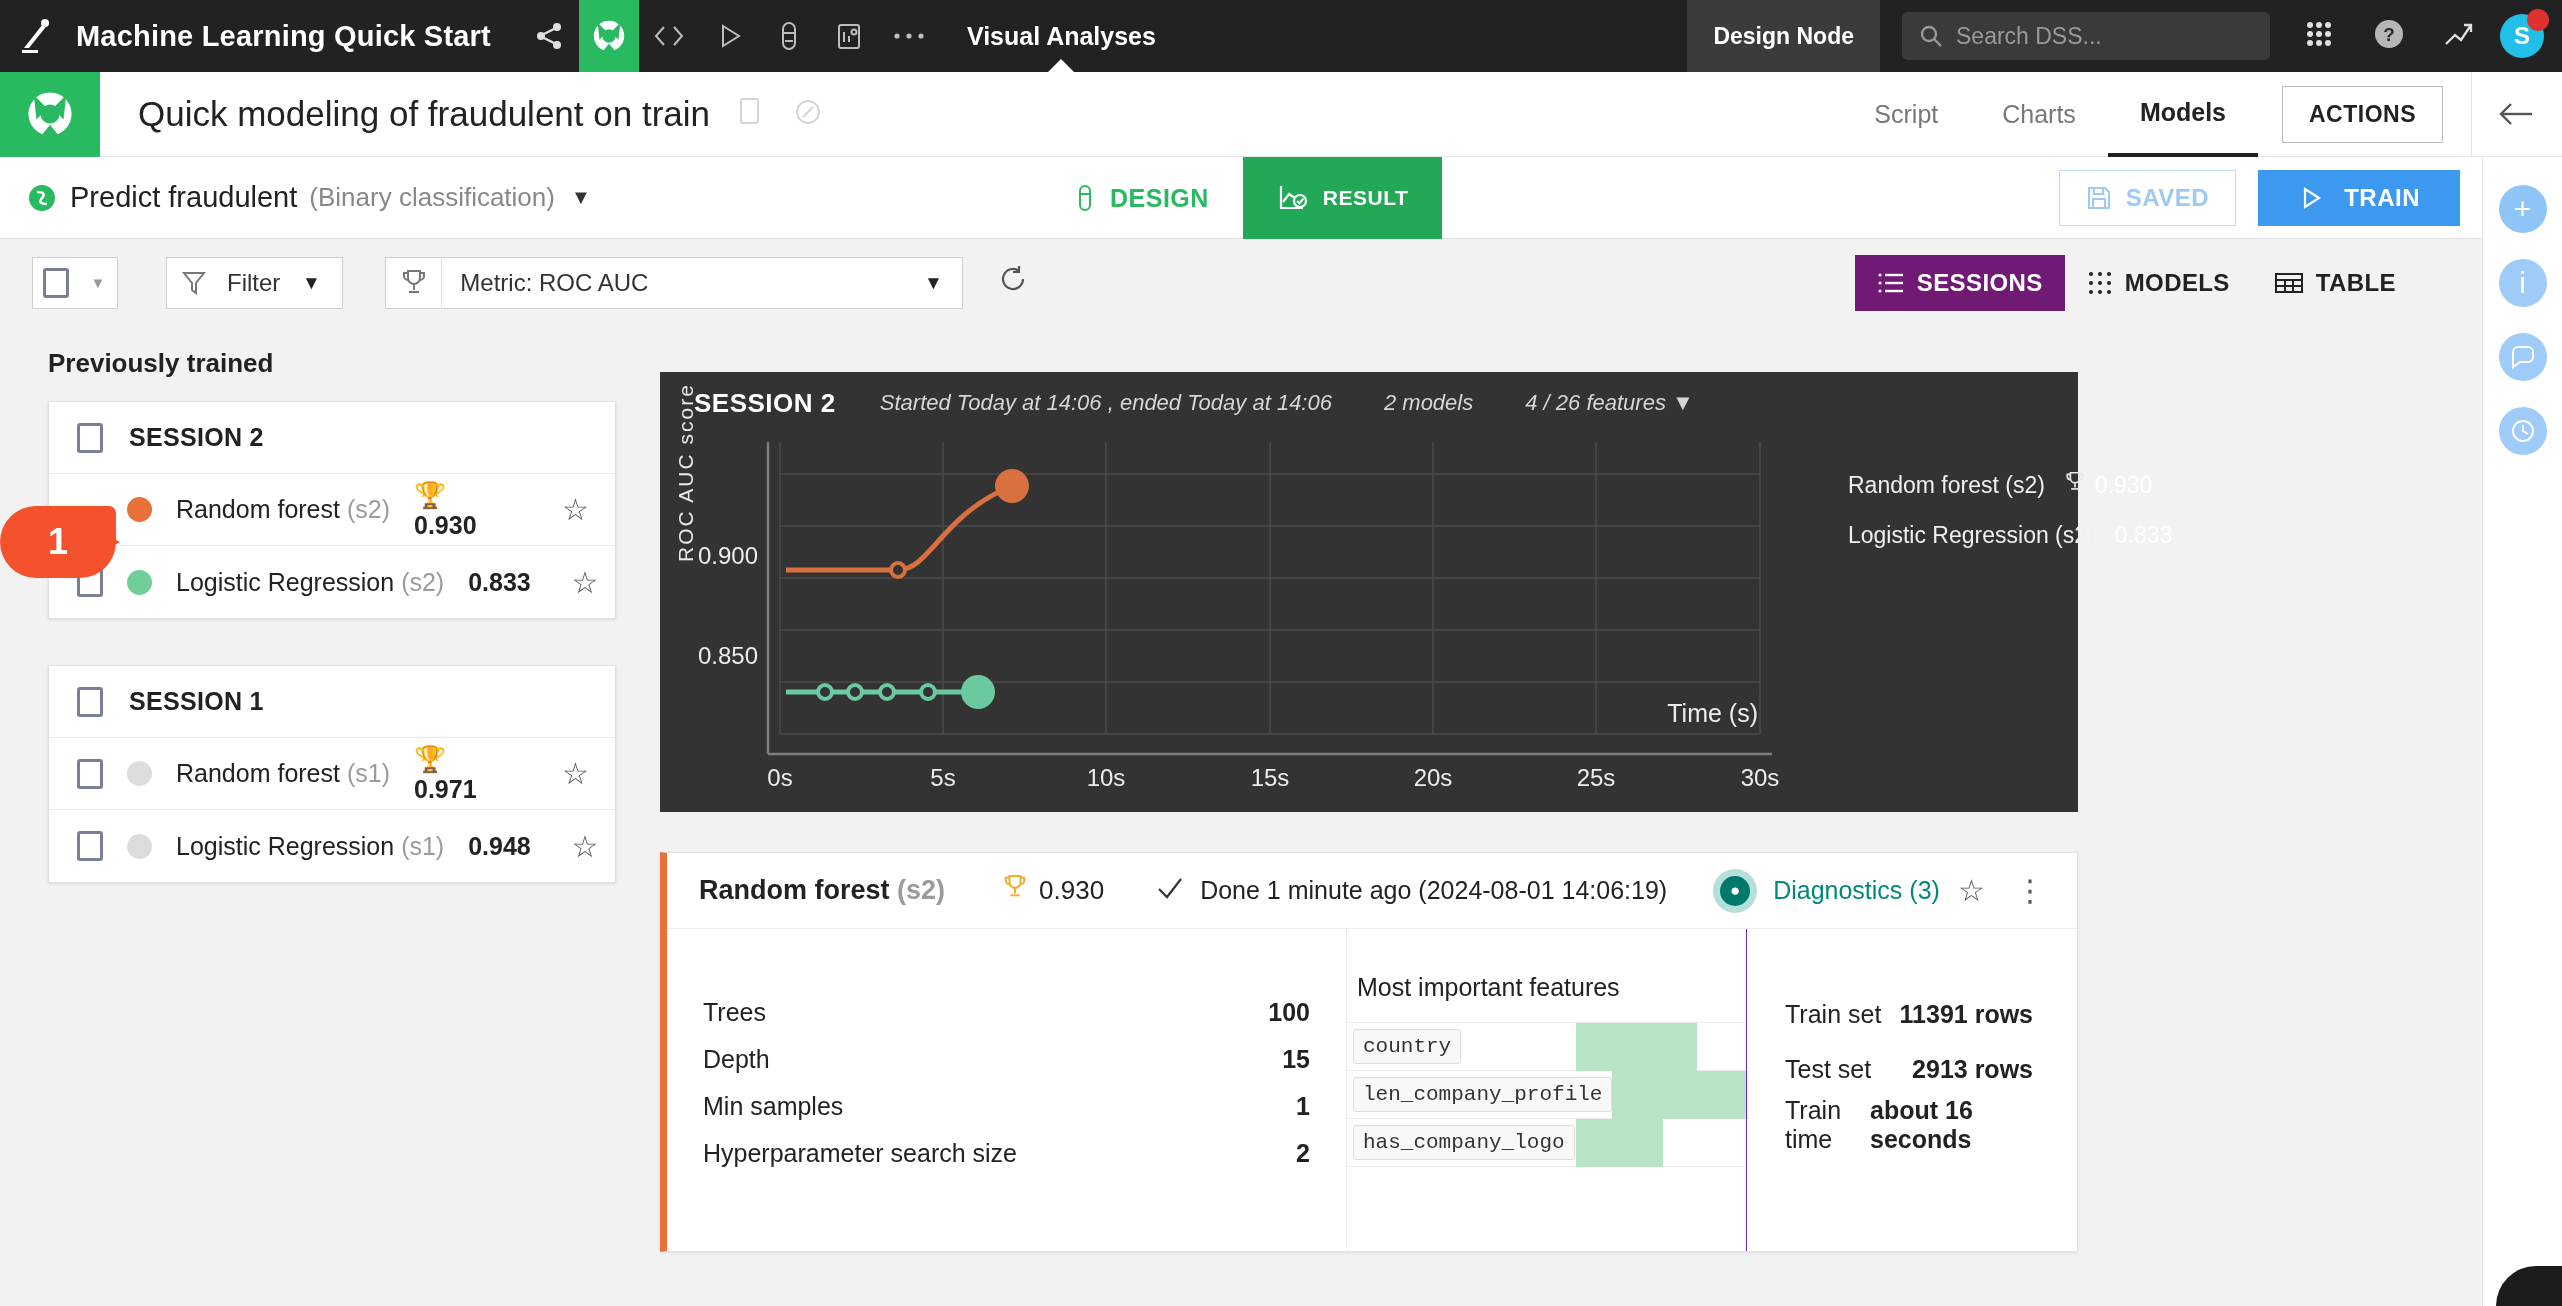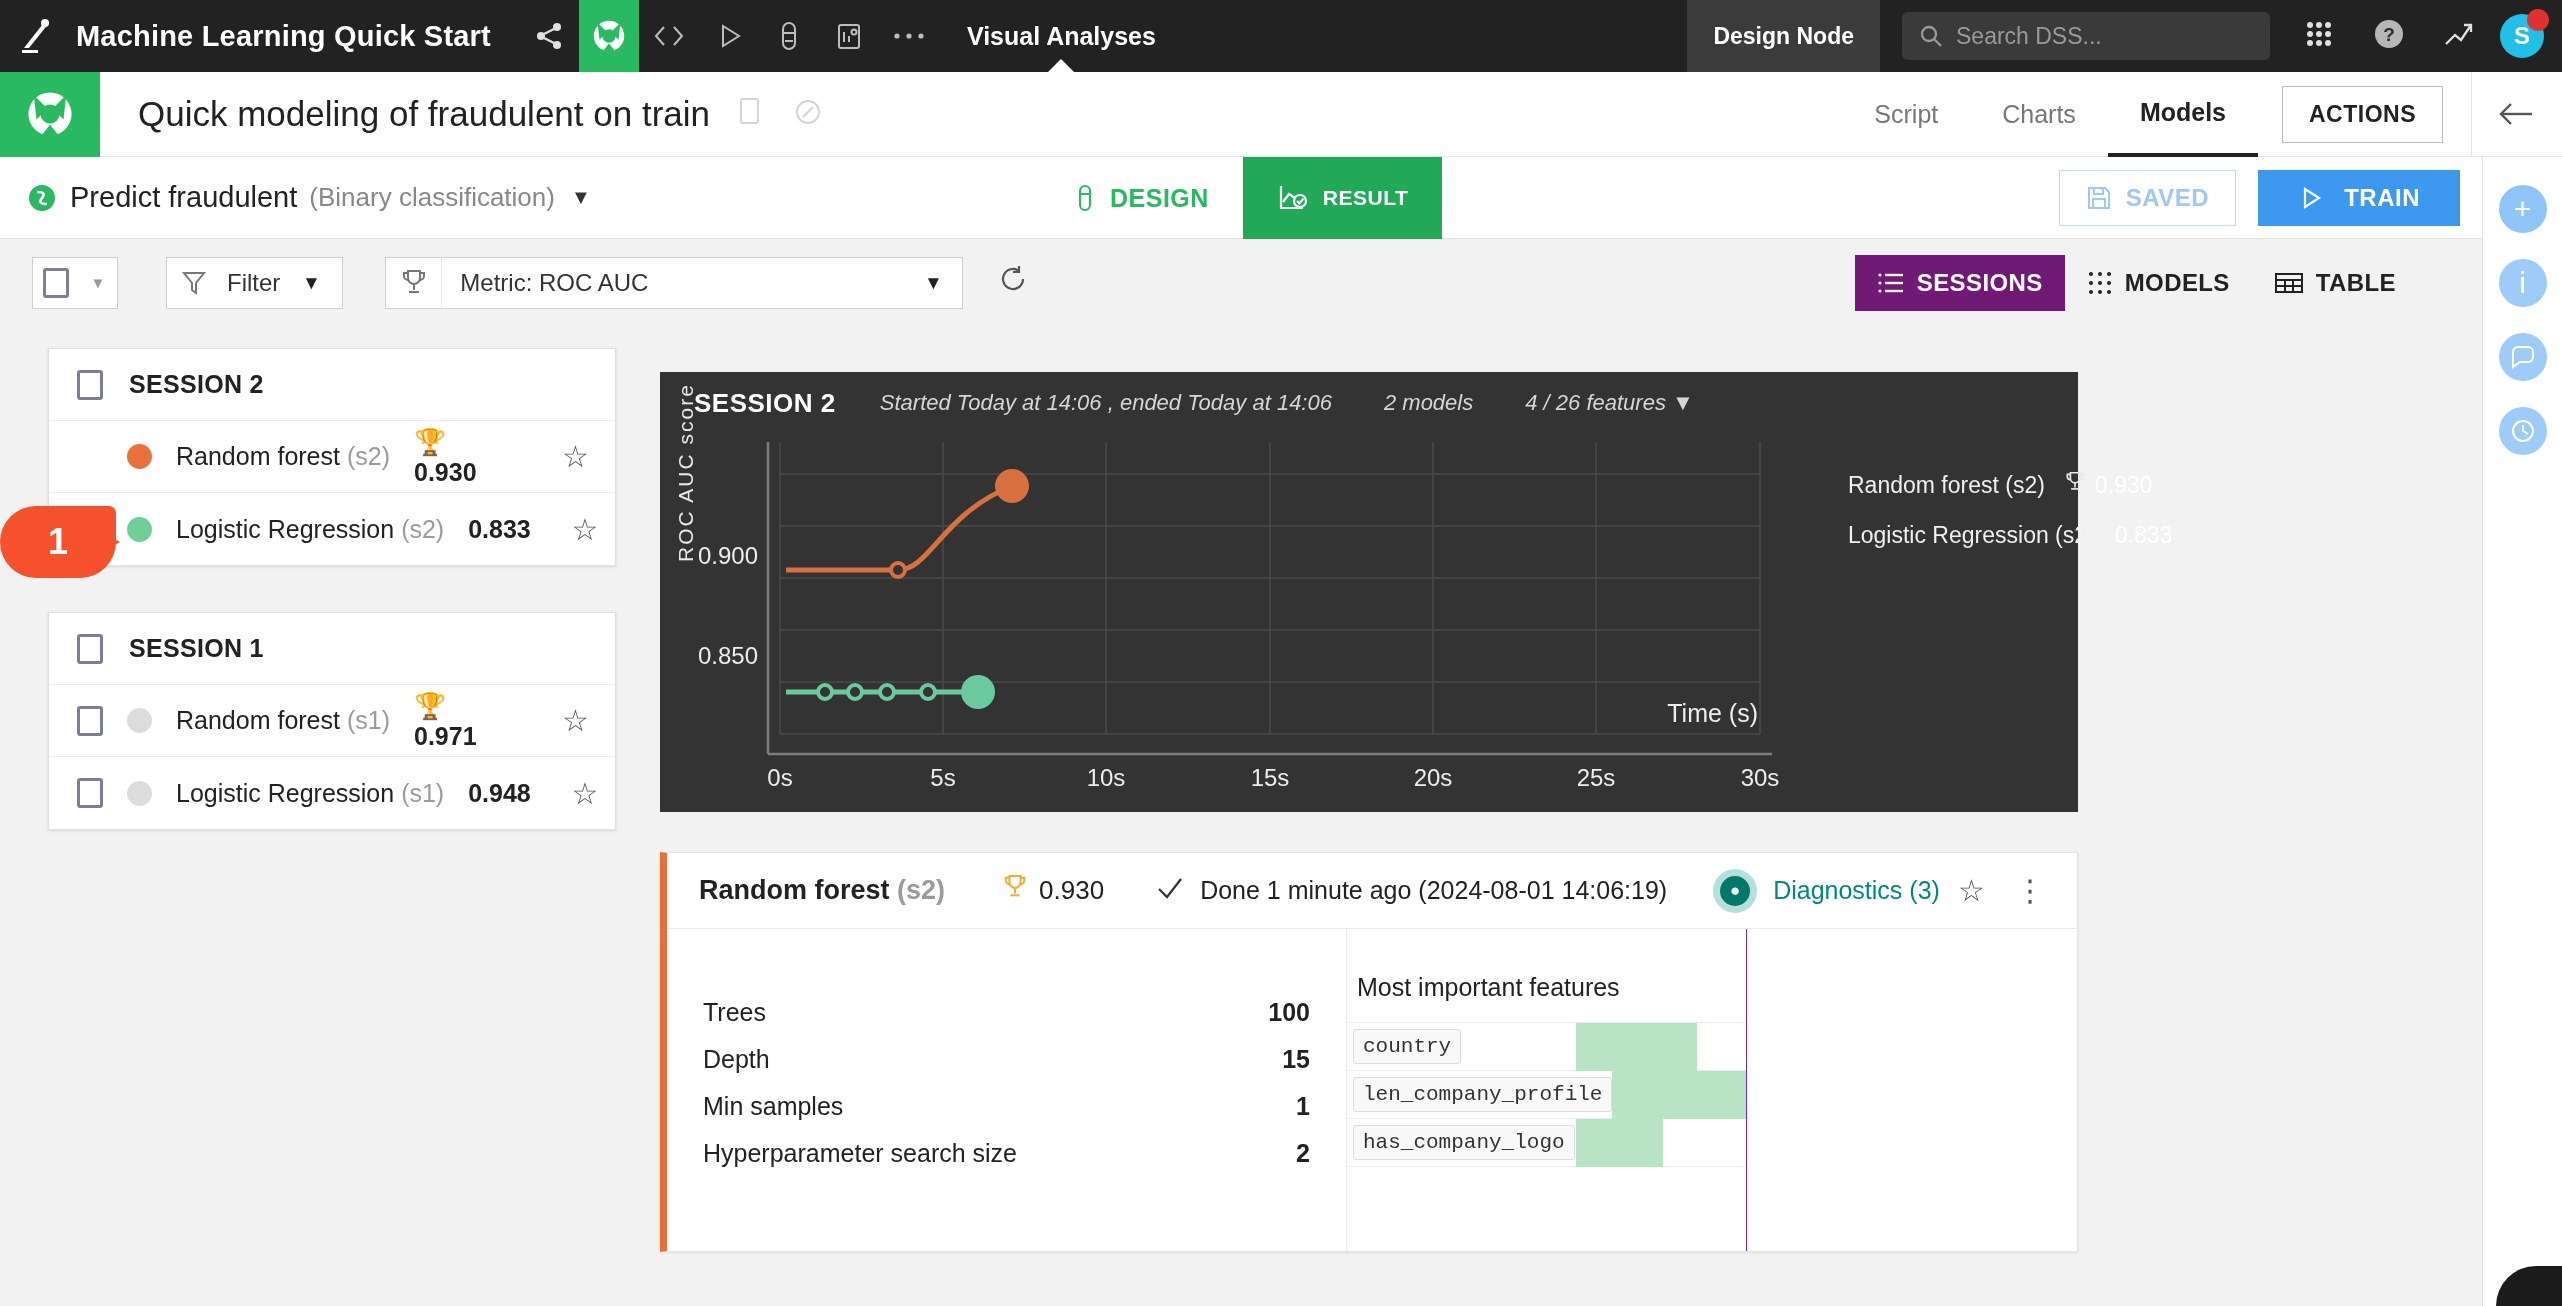--- a/index.html
+++ b/index.html
@@ -451,20 +451,21 @@
           <line x1="2" y1="15" x2="28" y2="15"></line>
         <line x1="11" y1="9" x2="11" y2="21"></line>
           <line x1="19" y1="9" x2="19" y2="21"></line>
         </svg>
       <span>TABLE</span>
     </div>
   </div>
 </div>
 
 <div class="leftpanel">
+  <div class="prevtrained">Previously trained</div>
 
   <div class="sesscard">
     <div class="sesshead">
       <div class="cbox"></div>
       <div class="t">SESSION 2</div>
     </div>
     <div class="modelrow">
       <div class="cbox" style="visibility:hidden"></div>
       <div class="mdot" style="background:#e8703a"></div>
       <div class="mname">
@@ -688,16 +689,30 @@
       </div>
       <div class="featrow">
         <span class="featchip">has_company_logo</span>
         <span class="featbarwrap">
             <span class="featbar" style="width:51%"></span>
           </span>
       </div>
       <div class="featrow"></div>
     </div>
 
+    <div class="mc-col3">
+      <div class="kv">
+        <span class="k">Train set</span>
+        <span class="v">11391 rows</span>
+      </div>
+      <div class="kv" style="margin-top:8px">
+        <span class="k">Test set</span>
+        <span class="v">2913 rows</span>
+      </div>
+      <div class="kv" style="margin-top:8px">
+        <span class="k">Train time</span>
+        <span class="v">about 16 seconds</span>
+      </div>
+    </div>
   </div>
 </div>
 
 <div class="nub"></div>
 
 </body></html>

